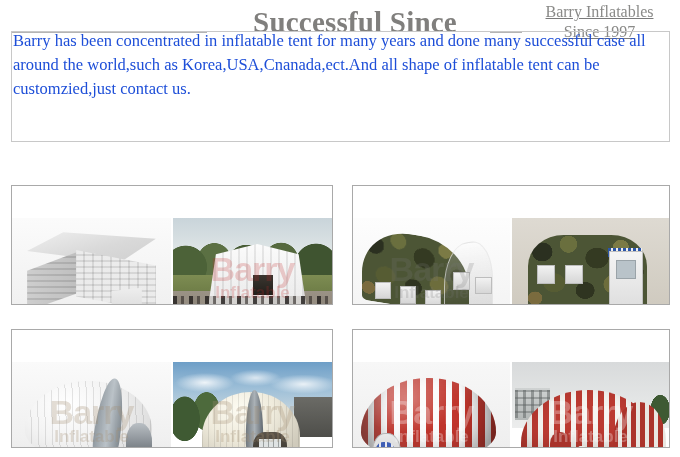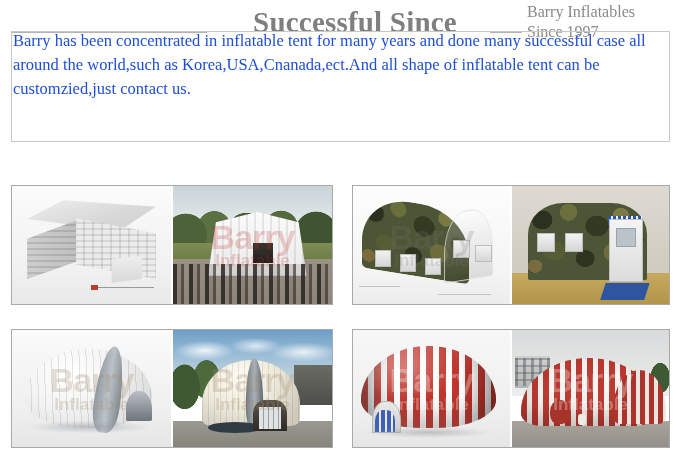--- a/index.html
+++ b/index.html
@@ -50,21 +50,22 @@
     top: 31px;
     width: 32px;
     height: 2px;
     background: #b4b4b4;
   }
   .brand-block {
     position: absolute;
     left: 527px;
     top: 2px;
     width: 145px;
-    text-align: left;
+    text-align: center;
+    text-decoration: underline;
   }
   .brand-name {
     font-family: "Liberation Serif", serif;
     font-size: 16px;
     color: #8a8a88;
     line-height: 19px;
     white-space: nowrap;
   }
   .brand-since {
     font-family: "Liberation Serif", serif;
@@ -115,20 +116,21 @@
   }
   .cell.r0 { top: 0px;   height: 120px; }
   .cell.r1 { top: 144px; height: 119px; }
   .cell.c0 { left: 0px;   width: 322px; }
   .cell.c1 { left: 341px; width: 318px; }
 
   .pane {
     position: relative;
     height: 100%;
     overflow: hidden;
+    margin-top: 32px;
   }
   .pane.left  { width: 50%; }
   .pane.right { width: 50%; }
   .pane-divider {
     width: 2px;
     height: 100%;
     background: #ffffff;
     flex: 0 0 auto;
   }
 

